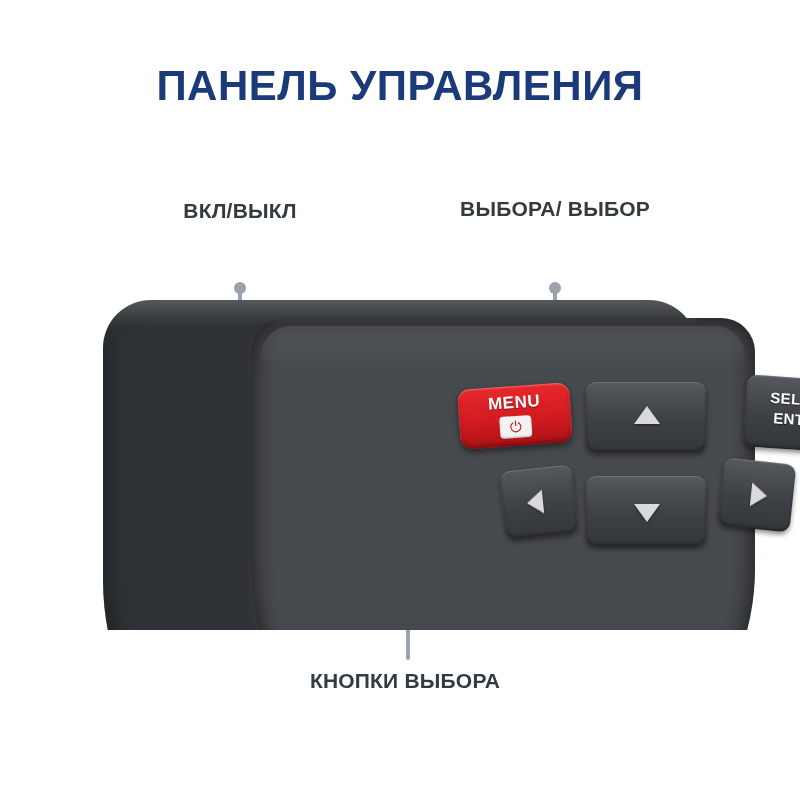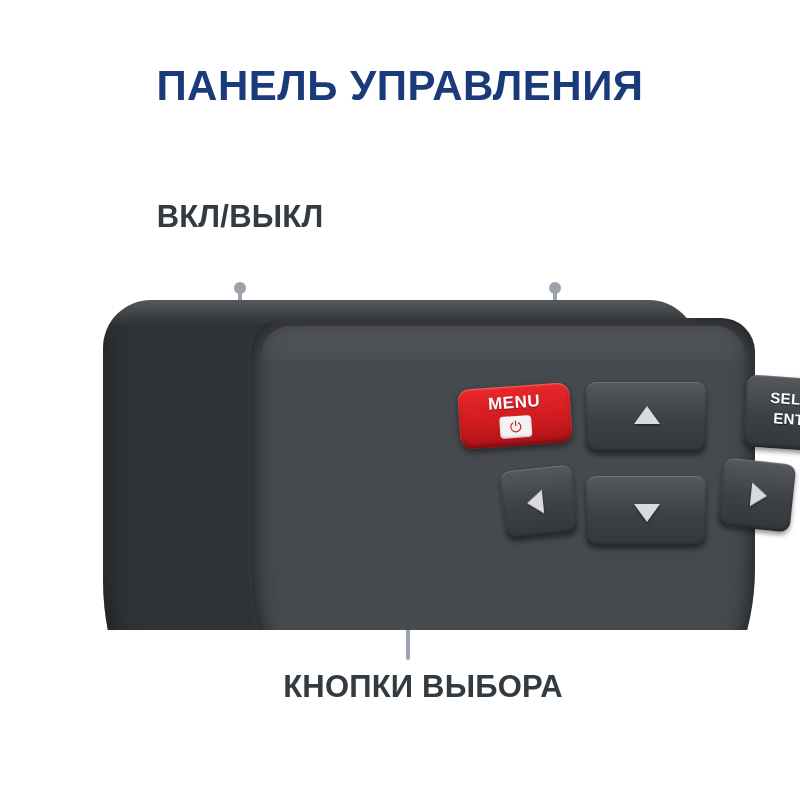--- a/index.html
+++ b/index.html
@@ -32,30 +32,30 @@
     font-size: 42px;
     font-weight: bold;
     letter-spacing: 0.5px;
     color: #1b3a7a;
     font-family: "Liberation Sans", sans-serif;
   }
 
   
   .callout {
     position: absolute;
-    font-size: 31px;
+    font-size: 21px;
     font-weight: bold;
     color: #333a40;
     line-height: 1.25;
     text-align: center;
     letter-spacing: 0.2px;
   }
   .callout-power   { left: 120px;  top: 198px; width: 240px; }
   .callout-select  { left: 400px;  top: 196px; width: 310px; }
-  .callout-arrows  { left: 233px;  top: 668px; width: 380px; }
+  .callout-arrows  { left: 215px;  top: 668px; width: 380px; }
 
   
   #leaders {
     position: absolute;
     left: 0; top: 0;
     width: 800px; height: 800px;
     pointer-events: none;
   }
 
   
@@ -226,20 +226,21 @@
 
 <div id="stage">
 
   <div class="title">ПАНЕЛЬ УПРАВЛЕНИЯ</div>
 
   <div class="callout callout-power">
     <div>ВКЛ/ВЫКЛ</div>
   </div>
 
   <div class="callout callout-select">
+    <div>ВЫБОРА/ ВЫБОР</div>
   </div>
 
   <div class="callout callout-arrows">
     <div>КНОПКИ ВЫБОРА</div>
   </div>
 
   <svg id="leaders" viewBox="0 0 800 800">
     <g stroke="#9aa3ab" stroke-width="4" fill="none" stroke-linecap="round">
       <line x1="240" y1="288" x2="240" y2="368"></line>
       <line x1="555" y1="288" x2="555" y2="375"></line>

